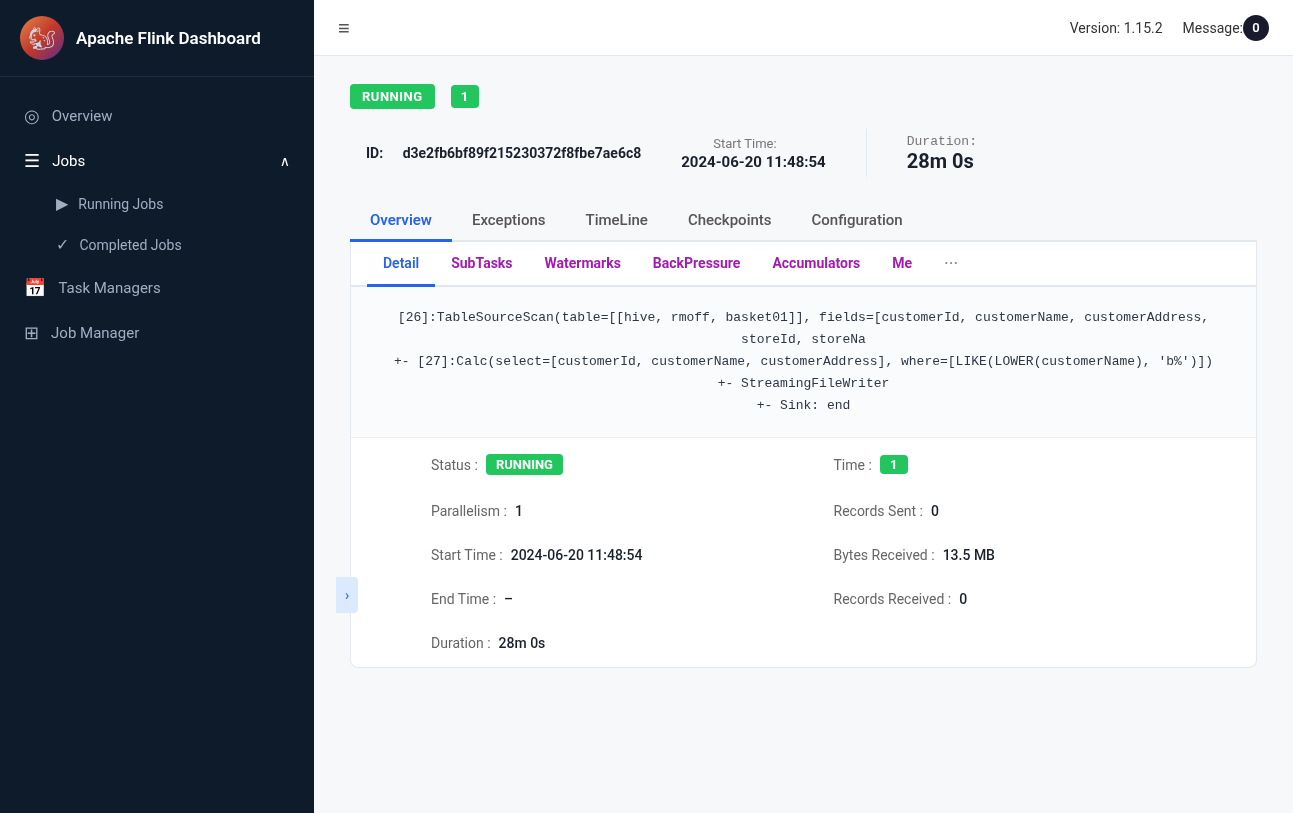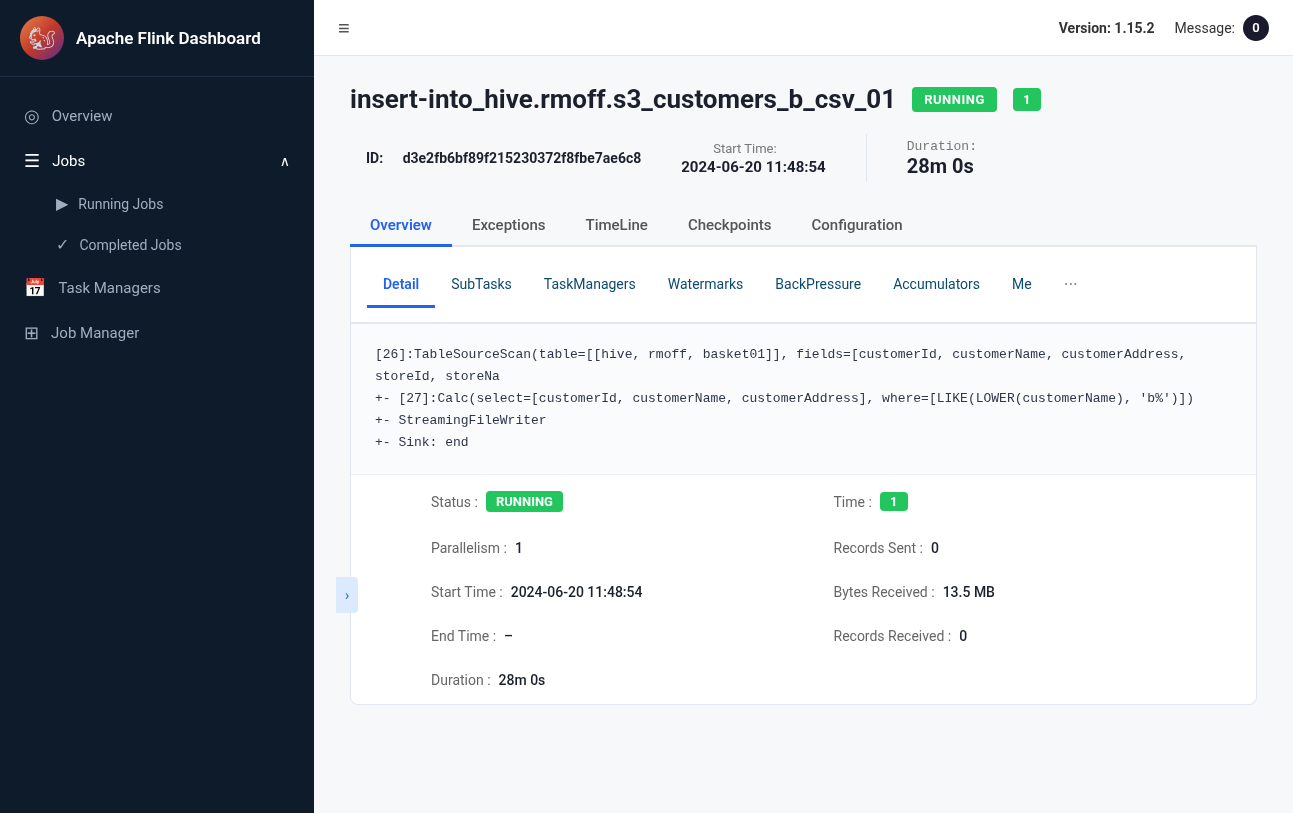--- a/index.html
+++ b/index.html
@@ -75,22 +75,22 @@
       background: #ffffff;
       border-bottom: 1px solid #e2e8f0;
       display: flex;
       align-items: center;
       padding: 0 24px;
       gap: 20px;
     }
     .topbar-hamburger { font-size: 20px; color: #555; cursor: pointer; }
     .topbar-spacer { flex: 1; }
     .topbar-version { font-size: 14px; color: #333; }
-    .topbar-version span { font-weight: 700; margin-top: 31px; }
-    .topbar-message { font-size: 14px; color: #333; display: flex; align-items: center; gap: 8px; }
+    .topbar-version span { font-weight: 400; margin-top: 31px; }
+    .topbar-message { font-size: 14px; color: #333; display: flex; align-items: center; }
     .topbar-message-badge {
       width: 26px; height: 26px; background: #1a1a2e; color: #fff;
       border-radius: 50%; display: flex; align-items: center; justify-content: center;
       font-size: 13px; font-weight: 600;
     }
 
     
     .content {
       flex: 1;
       overflow-y: auto;
@@ -177,44 +177,45 @@
       border-top: none;
       border-radius: 0 0 8px 8px;
       padding: 0;
     }
 
     
     .sub-tabs-row {
       display: flex;
       align-items: center;
       border-bottom: 2px solid #e2e8f0;
-      padding: 16px 16px;
+      padding: 0 16px;
       gap: 0;
     }
     .sub-tab {
       padding: 13px 16px;
       font-size: 14px;
-      color: #0c4a6e;
+      color: #a21caf;
       cursor: pointer;
       border-bottom: 3px solid transparent;
       margin-bottom: -2px;
-      font-weight: 400;
+      font-weight: 700;
     }
     .sub-tab.active { color: #2563eb; border-bottom-color: #2563eb; font-weight: 600; }
     .sub-tabs-more { margin-left: 8px; color: #888; cursor: pointer; font-size: 18px; padding: 8px; }
 
     
     .code-area {
       padding: 20px 24px;
       font-family: 'Courier New', monospace;
       font-size: 13px;
       color: #2d3748;
       line-height: 1.7;
       border-bottom: 1px solid #f0f0f0;
       background: #fafbfc;
+      text-align: center;
     }
 
     
     .details-grid {
       display: grid;
       grid-template-columns: 1fr 1fr;
       padding: 16px 80px;
       gap: 28px 60px;
       position: relative;
     }
@@ -311,21 +312,20 @@
       <span>Message:</span>
       <div class="topbar-message-badge">
         <span>0</span>
       </div>
     </div>
   </div>
 
   <div class="content">
 
     <div class="job-header">
-      <div class="job-title">insert-into_hive.rmoff.s3_customers_b_csv_01</div>
       <div class="badge-running">RUNNING</div>
       <div class="badge-num">1</div>
     </div>
 
     <div class="job-meta">
       <div class="job-id">
         <span>ID:</span>
         <span>d3e2fb6bf89f215230372f8fbe7ae6c8</span>
       </div>
       <div class="job-time-block">
@@ -345,21 +345,20 @@
       <div class="tab">TimeLine</div>
       <div class="tab">Checkpoints</div>
       <div class="tab">Configuration</div>
     </div>
 
     <div class="detail-panel">
 
       <div class="sub-tabs-row">
         <div class="sub-tab active">Detail</div>
         <div class="sub-tab">SubTasks</div>
-        <div class="sub-tab">TaskManagers</div>
         <div class="sub-tab">Watermarks</div>
         <div class="sub-tab">BackPressure</div>
         <div class="sub-tab">Accumulators</div>
         <div class="sub-tab">Me</div>
         <div class="sub-tabs-more">···</div>
       </div>
 
       <div class="code-area">
         <div>[26]:TableSourceScan(table=[[hive, rmoff, basket01]], fields=[customerId, customerName, customerAddress, storeId, storeNa</div>
         <div>+- [27]:Calc(select=[customerId, customerName, customerAddress], where=[LIKE(LOWER(customerName), 'b%')])</div>

